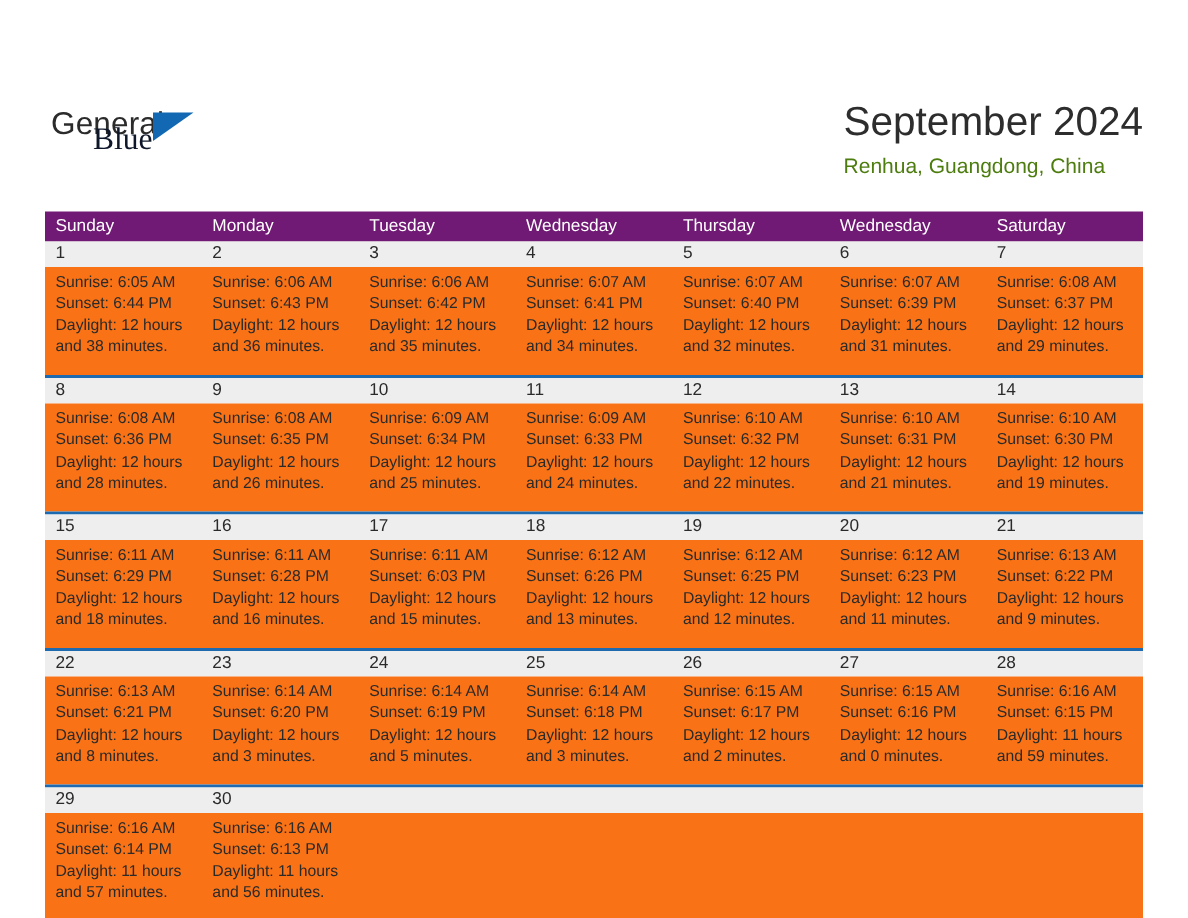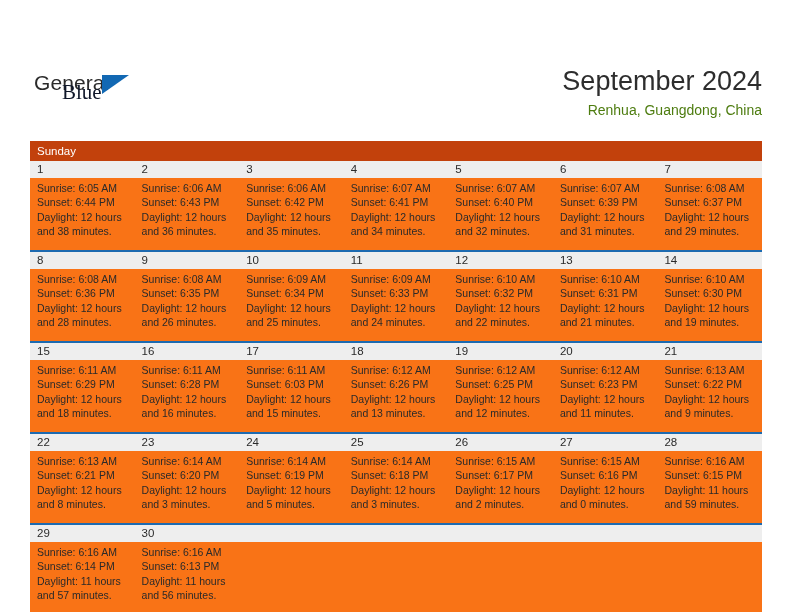--- a/index.html
+++ b/index.html
@@ -62,21 +62,20 @@
     top: 10px;
     font-size: 21px;
     line-height: 25px;
     color: #0f172a;
     font-family: Liberation Serif, serif;
   }
   .title-wrap {
     position: absolute;
     right: 0;
     top: 0;
-    text-align: right;
   }
   .cal-title {
     font-size: 27px;
     line-height: 34px;
     color: #araraa;
     color: #2d2d2d;
     font-weight: normal;
     white-space: nowrap;
   }
   .cal-subtitle {
@@ -89,23 +88,22 @@
 
   
   .calendar {
     position: absolute;
     left: 30px;
     top: 105px;
     width: 732px;
   }
   .weekday-row {
     display: flex;
-    background: #c2410c;
+    background: #701a75;
     height: 20px;
-    flex-direction: column;
   }
   .weekday {
     flex: 1 1 0;
     color: #ffffff;
     font-size: 11.5px;
     line-height: 20px;
     padding-left: 7px;
     box-sizing: border-box;
     white-space: nowrap;
   }

